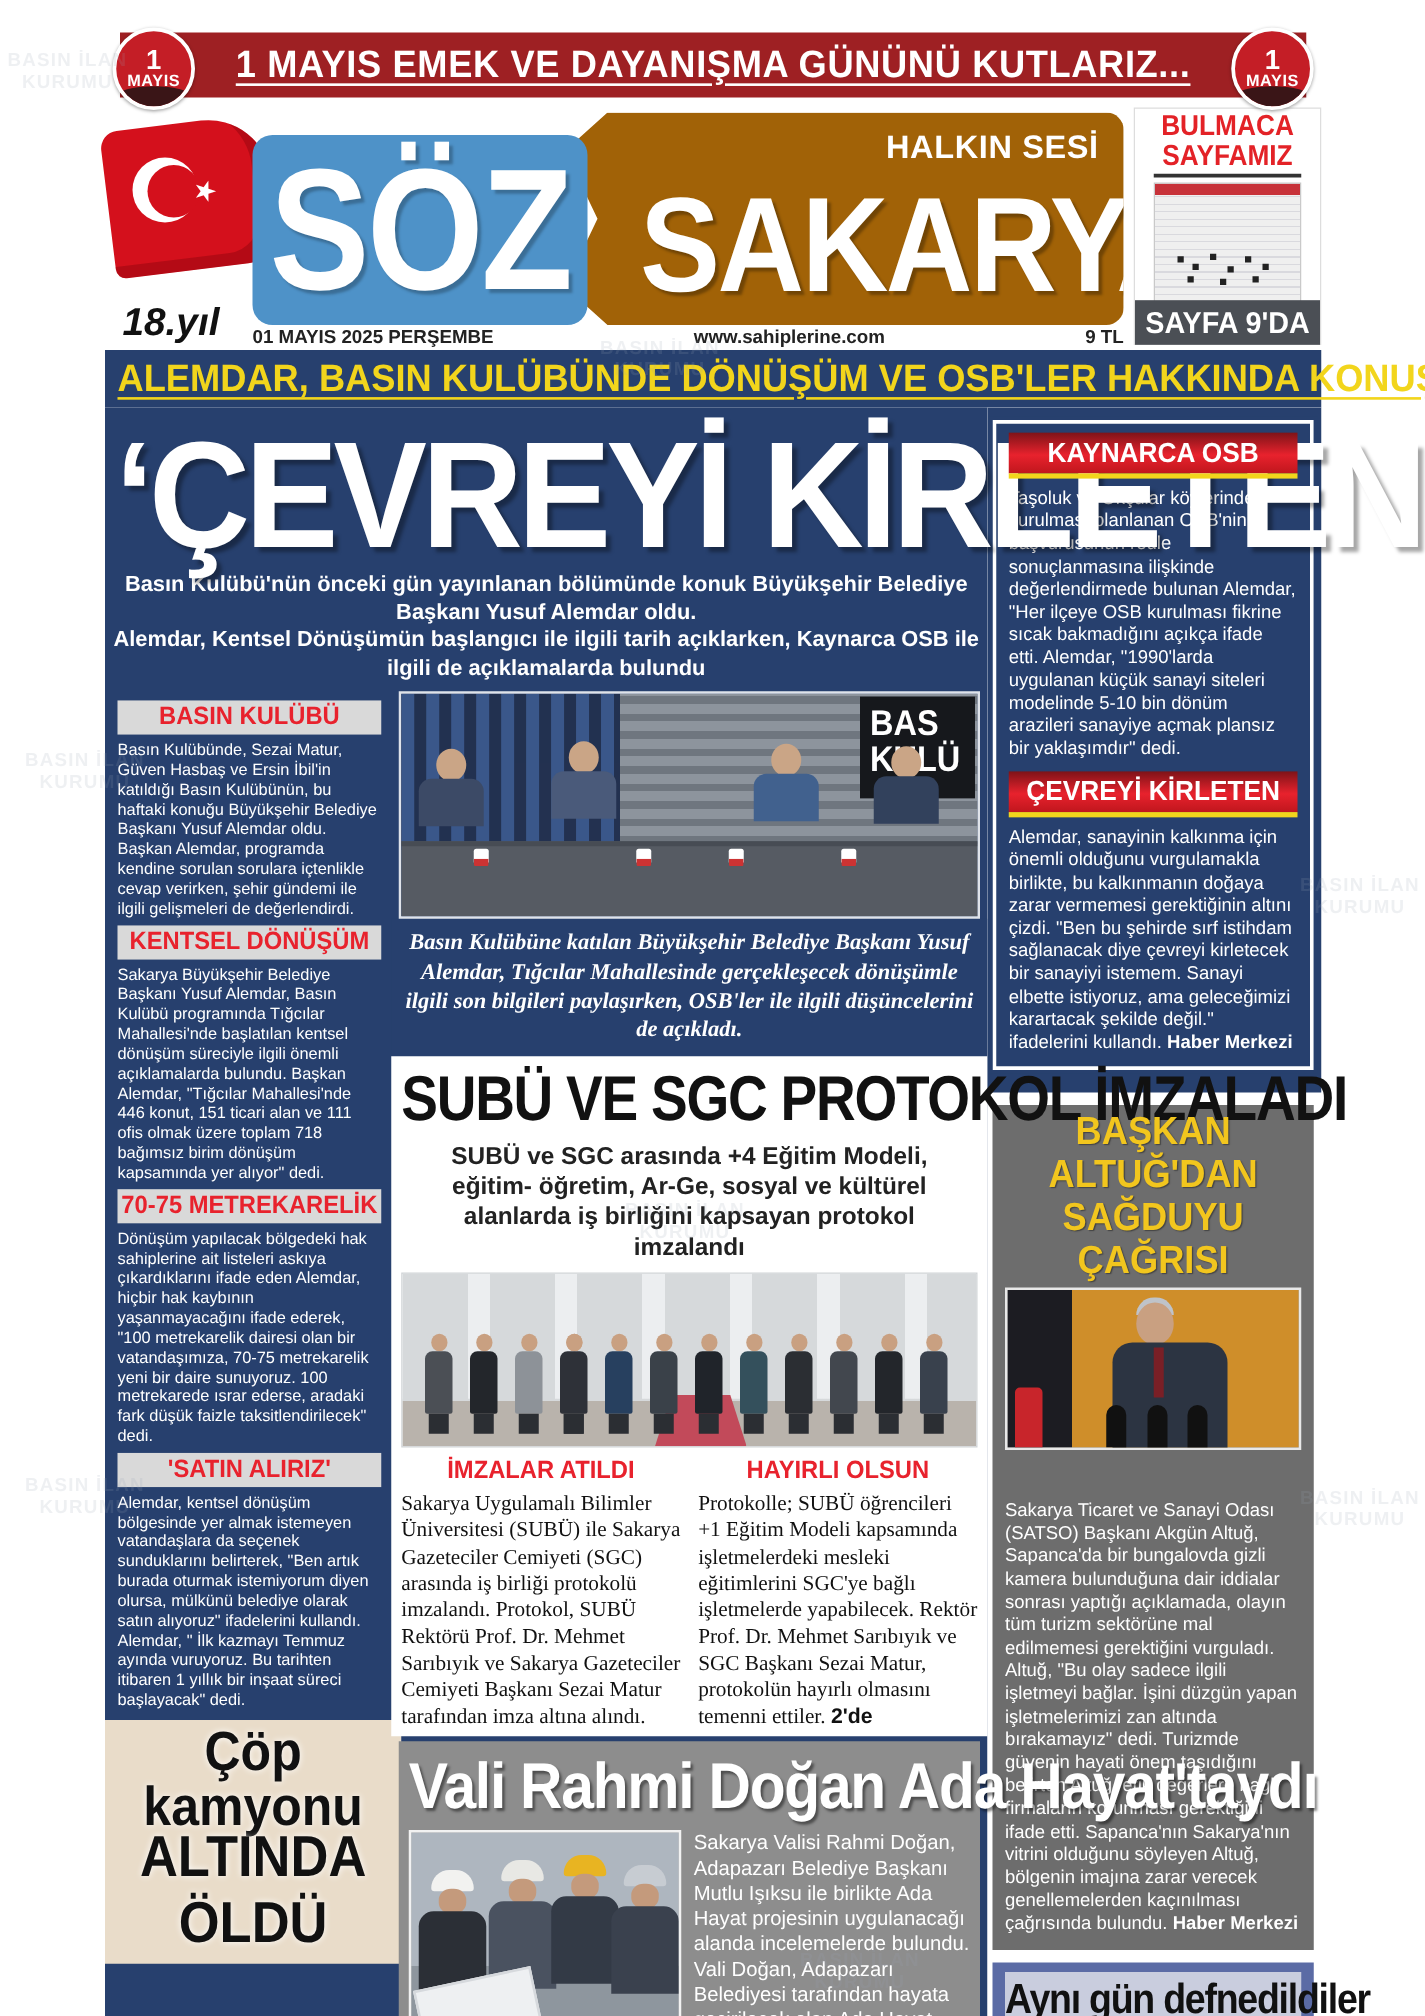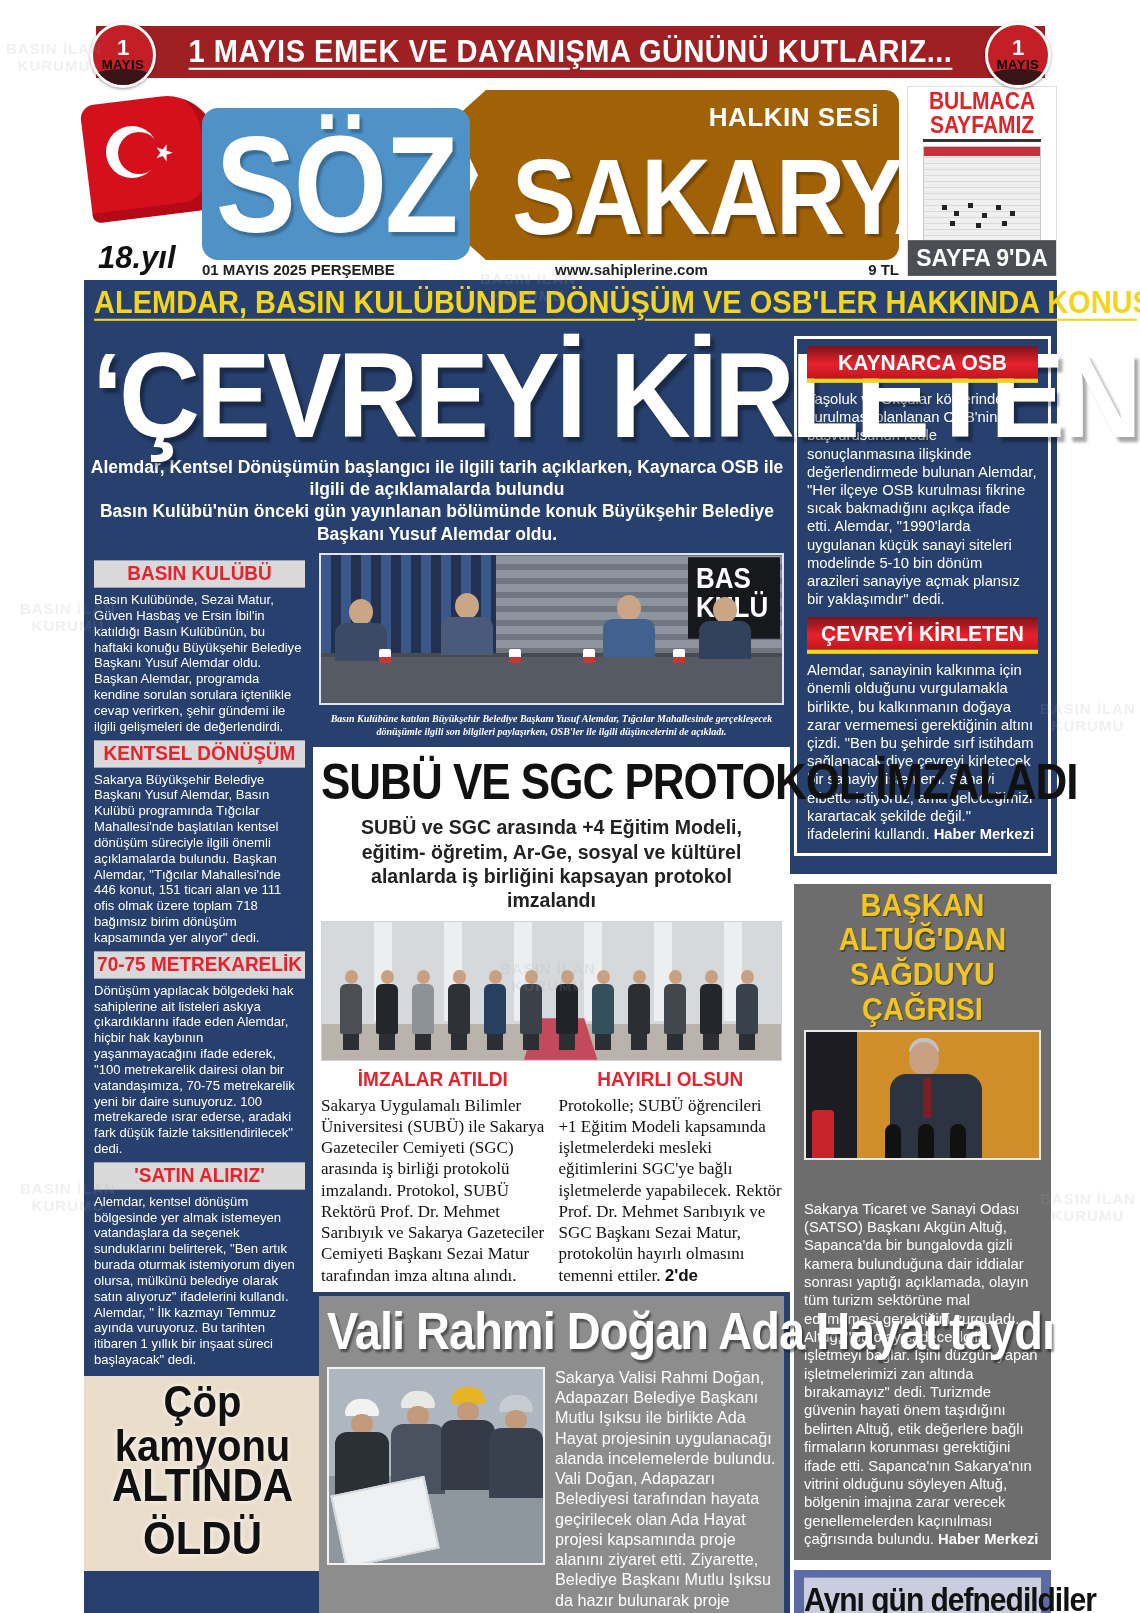--- a/index.html
+++ b/index.html
@@ -8,21 +8,21 @@
   .watermark { position:absolute; inset:0; pointer-events:none; z-index:50; }
   .watermark span { position:absolute; font-size:15px; font-weight:bold; color:#9aa4b5; opacity:.16; letter-spacing:1px; white-space:pre; text-align:center; }
   .page { position:absolute; left:84px; top:24px; width:973px; height:1575px; background:#fff; }
 
   
   .banner { position:relative; height:58px; }
   .banner-bar { position:absolute; left:12px; right:12px; top:2px; bottom:4px; background:#9e2023; display:flex; align-items:center; justify-content:center; }
   .banner-text { color:#fff; font-size:29px; font-weight:bold; letter-spacing:.5px; text-decoration:underline; text-underline-offset:5px; transform:scaleY(1.05); }
   .mayis-badge { position:absolute; top:-2px; width:66px; height:66px; background:#c41e26; border-radius:50%; border:3px solid #fff; box-shadow:0 1px 3px rgba(0,0,0,.4); z-index:5; display:flex; flex-direction:column; align-items:center; justify-content:center; overflow:hidden; }
   .mayis-badge .one { color:#fff; font-size:22px; font-weight:bold; line-height:.9; }
-  .mayis-badge .may { color:#000000; font-size:13px; font-weight:bold; letter-spacing:.5px; }
+  .mayis-badge .may { color:#ffffff; font-size:13px; font-weight:bold; letter-spacing:.5px; }
   .mayis-badge .crowd { position:absolute; bottom:0; width:100%; height:16px; background:#3a1517; border-radius:50% 50% 0 0; }
   .badge-left { left:6px; } .badge-right { right:6px; }
 
   
   .masthead { position:relative; height:198px; }
   .flag { position:absolute; left:-6px; top:6px; width:150px; height:150px; }
   .flag .cloth { position:absolute; left:8px; top:10px; width:132px; height:118px; background:#d4101c; border-radius:14px 50px 26px 8px; transform:rotate(-7deg); box-shadow:inset -14px -10px 0 rgba(120,0,8,.35); }
   .flag .cres1 { position:absolute; left:28px; top:38px; width:52px; height:52px; border-radius:50%; background:#fff; }
   .flag .cres2 { position:absolute; left:40px; top:44px; width:42px; height:42px; border-radius:50%; background:#d4101c; }
   .flag .star { position:absolute; left:76px; top:52px; color:#fff; font-size:22px; transform:rotate(18deg); }
@@ -61,30 +61,30 @@
   .ccol { width:477px; }
 
   .lsec-h { background:#d9d9d9; color:#e8222d; font-size:19px; font-weight:bold; text-align:center; padding:2px 0; margin:6px 2px 5px; transform:scaleY(1.05); }
   .lsec-b { color:#fff; font-size:13.1px; line-height:1.21; padding:0 2px; }
 
   .garbage { background:#e9dcc9; margin:8px 0 6px -8px; padding:8px 8px 10px; width:237px; }
   .garbage .g1 { font-size:40px; font-weight:bold; color:#111; text-align:center; line-height:1; transform:scaleY(1.1); text-shadow:0 0 6px #fff; }
   .garbage .g2 { font-size:42px; font-weight:bold; color:#111; text-align:center; line-height:1.15; transform:scaleY(1.1); text-shadow:0 0 6px #fff; }
 
   
-  .studio { height:152px; margin:0 6px; background:linear-gradient(90deg,#2e3d5c 0 38%, #79808a 38% 100%); position:relative; overflow:hidden; border:2px solid #dfe3ea; }
+  .studio { height:182px; margin:0 6px; background:linear-gradient(90deg,#2e3d5c 0 38%, #79808a 38% 100%); position:relative; overflow:hidden; border:2px solid #dfe3ea; }
   .studio .wall { position:absolute; left:0; top:0; width:38%; height:70%; background:repeating-linear-gradient(90deg,#3c5a8f 0 10px,#22304f 10px 20px), repeating-linear-gradient(0deg,#4a6aa455 0 8px,#1d2a4455 8px 16px); opacity:.9; }
   .studio .slats { position:absolute; left:38%; right:0; top:0; height:72%; background:repeating-linear-gradient(0deg,#8d949d 0 8px,#6f767f 8px 14px); }
   .studio .sign { position:absolute; right:2px; top:6px; width:92px; height:74px; background:#16181c; color:#fff; font-weight:bold; font-size:26px; line-height:1; padding:6px 0 0 8px; transform:scaleY(1.1); }
   .studio .desk { position:absolute; bottom:0; left:0; right:0; height:34%; background:#565b63; border-top:4px solid #474c54; }
   .person { position:absolute; width:52px; height:64px; }
   .person .head { width:24px; height:26px; background:#caa586; border-radius:50%; margin:0 auto; }
   .person .body { width:52px; height:38px; border-radius:10px 10px 0 0; margin-top:-2px; }
   .mug { position:absolute; width:12px; height:14px; background:#fff; border-radius:2px; border-bottom:6px solid #c33; bottom:40px; }
-  .caption { background:#27406e; color:#fff; font-family:"Liberation Serif", serif; font-style:italic; font-weight:bold; font-size:10px; text-align:center; line-height:1.3; padding:7px 10px 9px; }
+  .caption { background:#27406e; color:#fff; font-family:"Liberation Serif", serif; font-style:italic; font-weight:bold; font-size:18px; text-align:center; line-height:1.3; padding:7px 10px 9px; }
 
   .subu { background:#fff; padding:2px 8px 6px; }
   .subu-h { color:#111; font-size:44px; font-weight:bold; text-align:center; letter-spacing:-1px; transform:scaleY(1.15); padding:8px 0 6px; white-space:nowrap; }
   .subu-sub { color:#222; font-size:19.5px; font-weight:bold; text-align:center; line-height:1.25; padding:2px 6px 8px; }
   .groupphoto { height:140px; background:linear-gradient(#d6d9db 0 74%, #b9b3ac 74% 100%); position:relative; overflow:hidden; border:1px solid #cfd3d6; }
   .groupphoto .cols { position:absolute; inset:0 0 28% 0; background:repeating-linear-gradient(90deg, transparent 0 52px, #eceef0 52px 70px); }
   .groupphoto .carpet { position:absolute; bottom:0; left:44%; width:16%; height:30%; background:#c24a5a; clip-path:polygon(18% 0,82% 0,100% 100%,0 100%); }
   .gperson { position:absolute; bottom:12px; width:26px; height:78px; }
   .gperson .head { width:13px; height:14px; background:#c9a081; border-radius:50%; margin:0 auto; }
   .gperson .body { width:22px; height:50px; margin:0 auto; border-radius:6px 6px 2px 2px; }
@@ -207,22 +207,22 @@
 
   <div class="kicker">
     <span>ALEMDAR, BASIN KULÜBÜNDE DÖNÜŞÜM VE OSB'LER HAKKINDA KONUŞTU</span>
   </div>
 
   <div class="content-row">
 
     <div class="main-col">
       <div class="hl1">‘ÇEVREYİ KİRLETEN</div>
       <div class="dek">
+        <div>Basın Kulübü'nün önceki gün yayınlanan bölümünde konuk Büyükşehir Belediye Başkanı Yusuf Alemdar oldu.</div>
         <div>Alemdar, Kentsel Dönüşümün başlangıcı ile ilgili tarih açıklarken, Kaynarca OSB ile ilgili de açıklamalarda bulundu</div>
-        <div>Basın Kulübü'nün önceki gün yayınlanan bölümünde konuk Büyükşehir Belediye Başkanı Yusuf Alemdar oldu.</div>
       </div>
 
       <div class="inner-row">
 
         <div class="lcol">
           <div>
             <div class="lsec-h">BASIN KULÜBÜ</div>
             <p class="lsec-b">Basın Kulübünde, Sezai Matur, Güven Hasbaş ve Ersin İbil'in katıldığı Basın Kulübünün, bu haftaki konuğu Büyükşehir Belediye Başkanı Yusuf Alemdar oldu. Başkan Alemdar, programda kendine sorulan sorulara içtenlikle cevap verirken, şehir gündemi ile ilgili gelişmeleri de değerlendirdi.</p>
           </div>
           <div>

